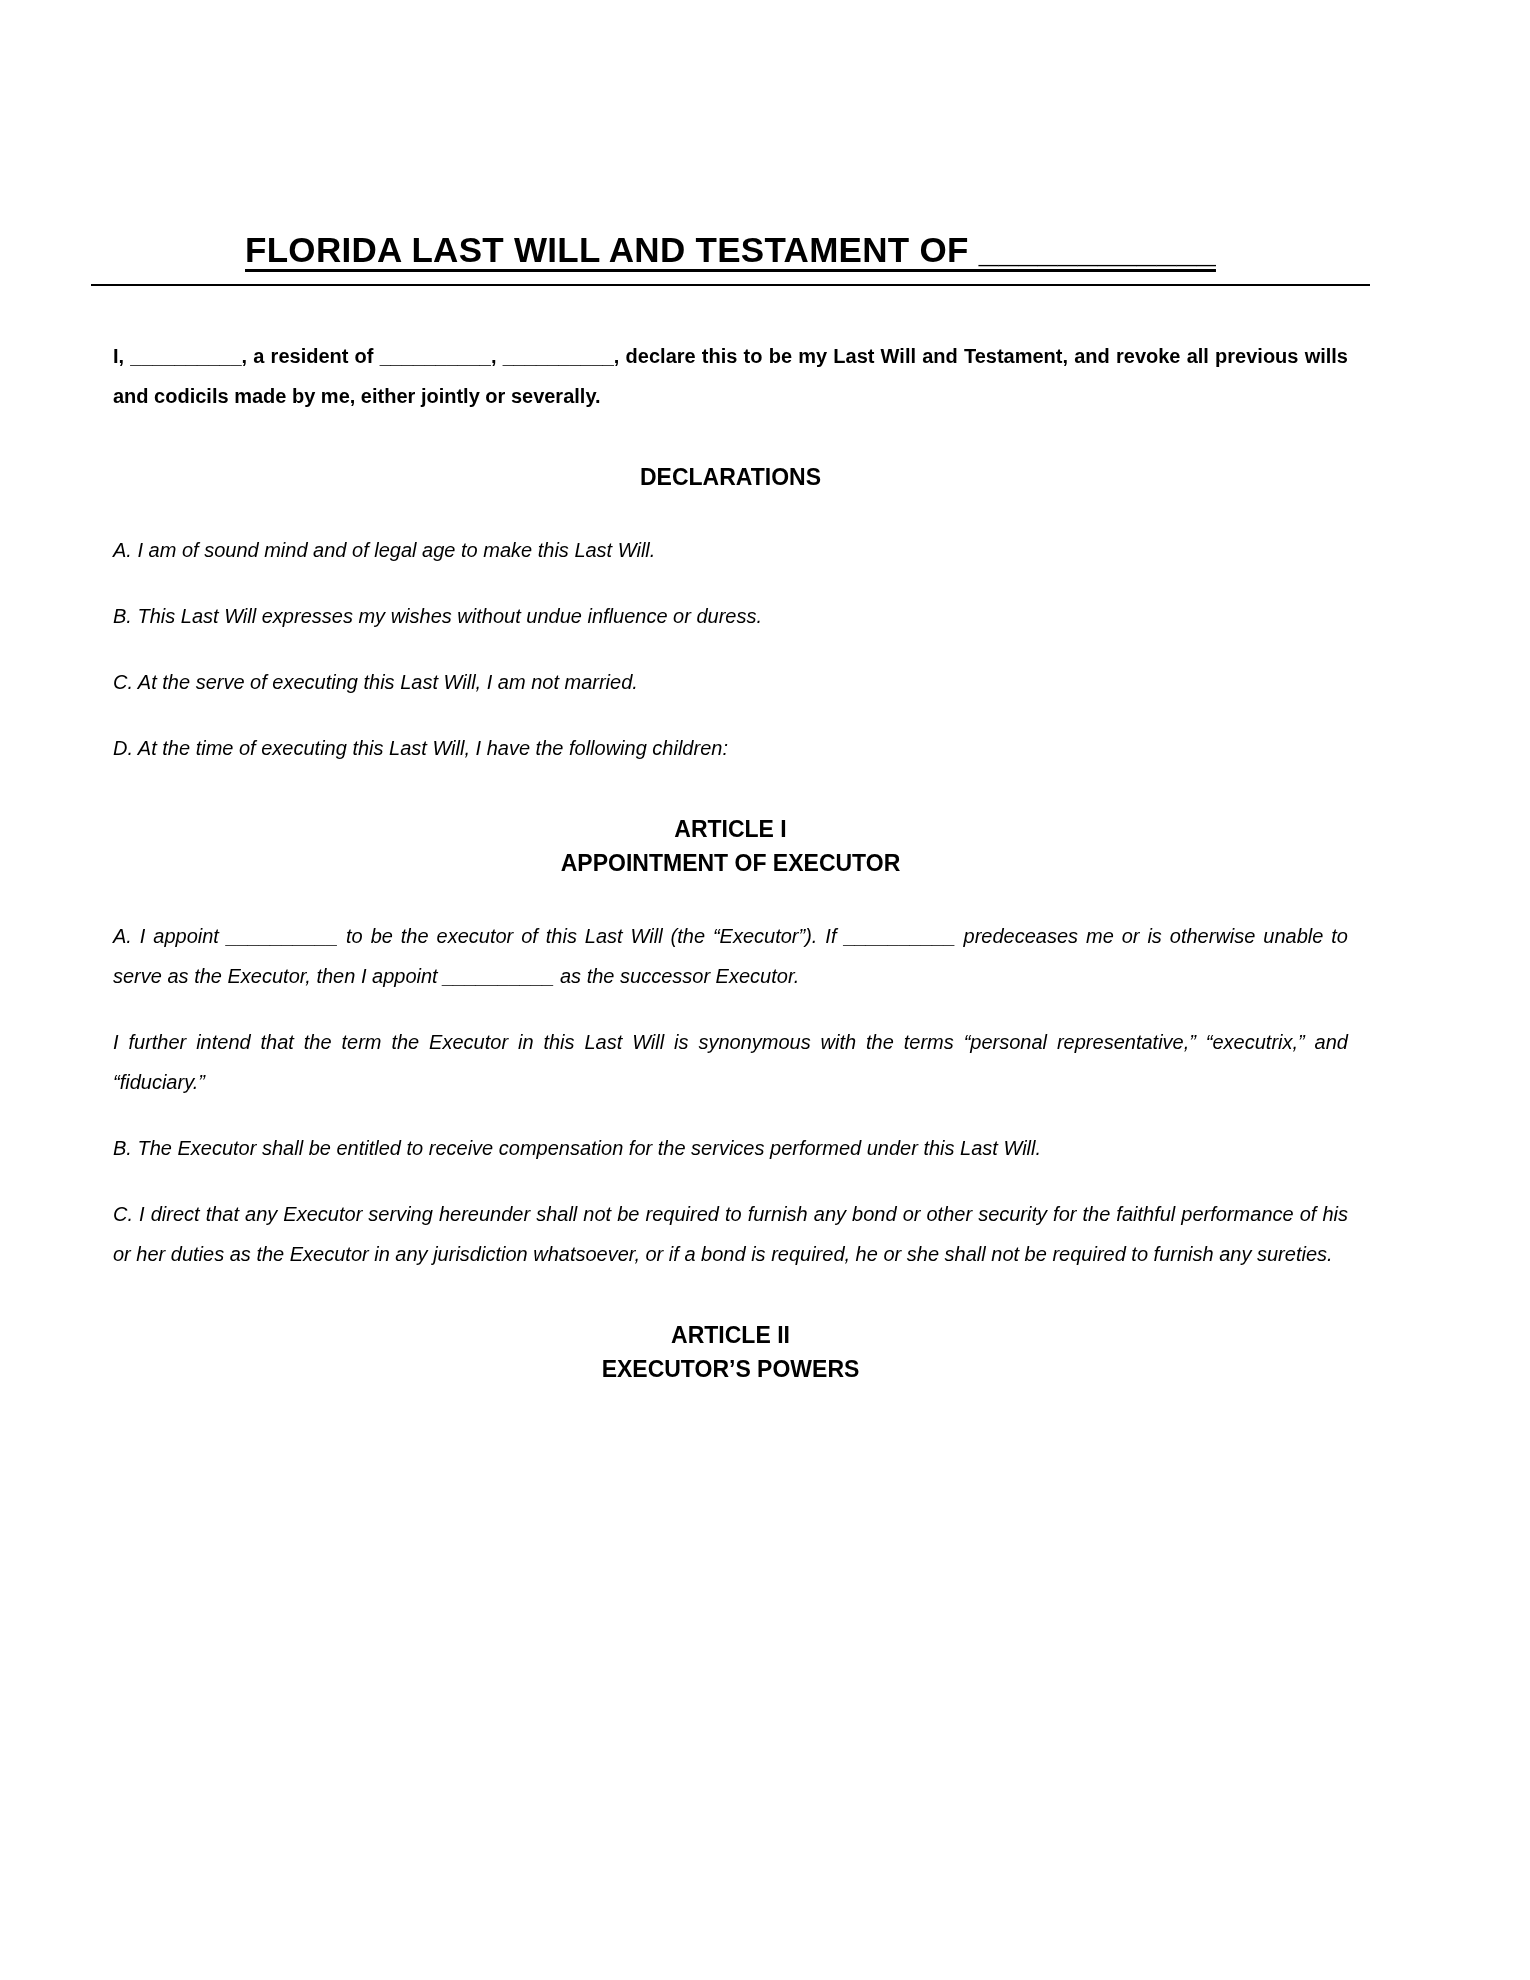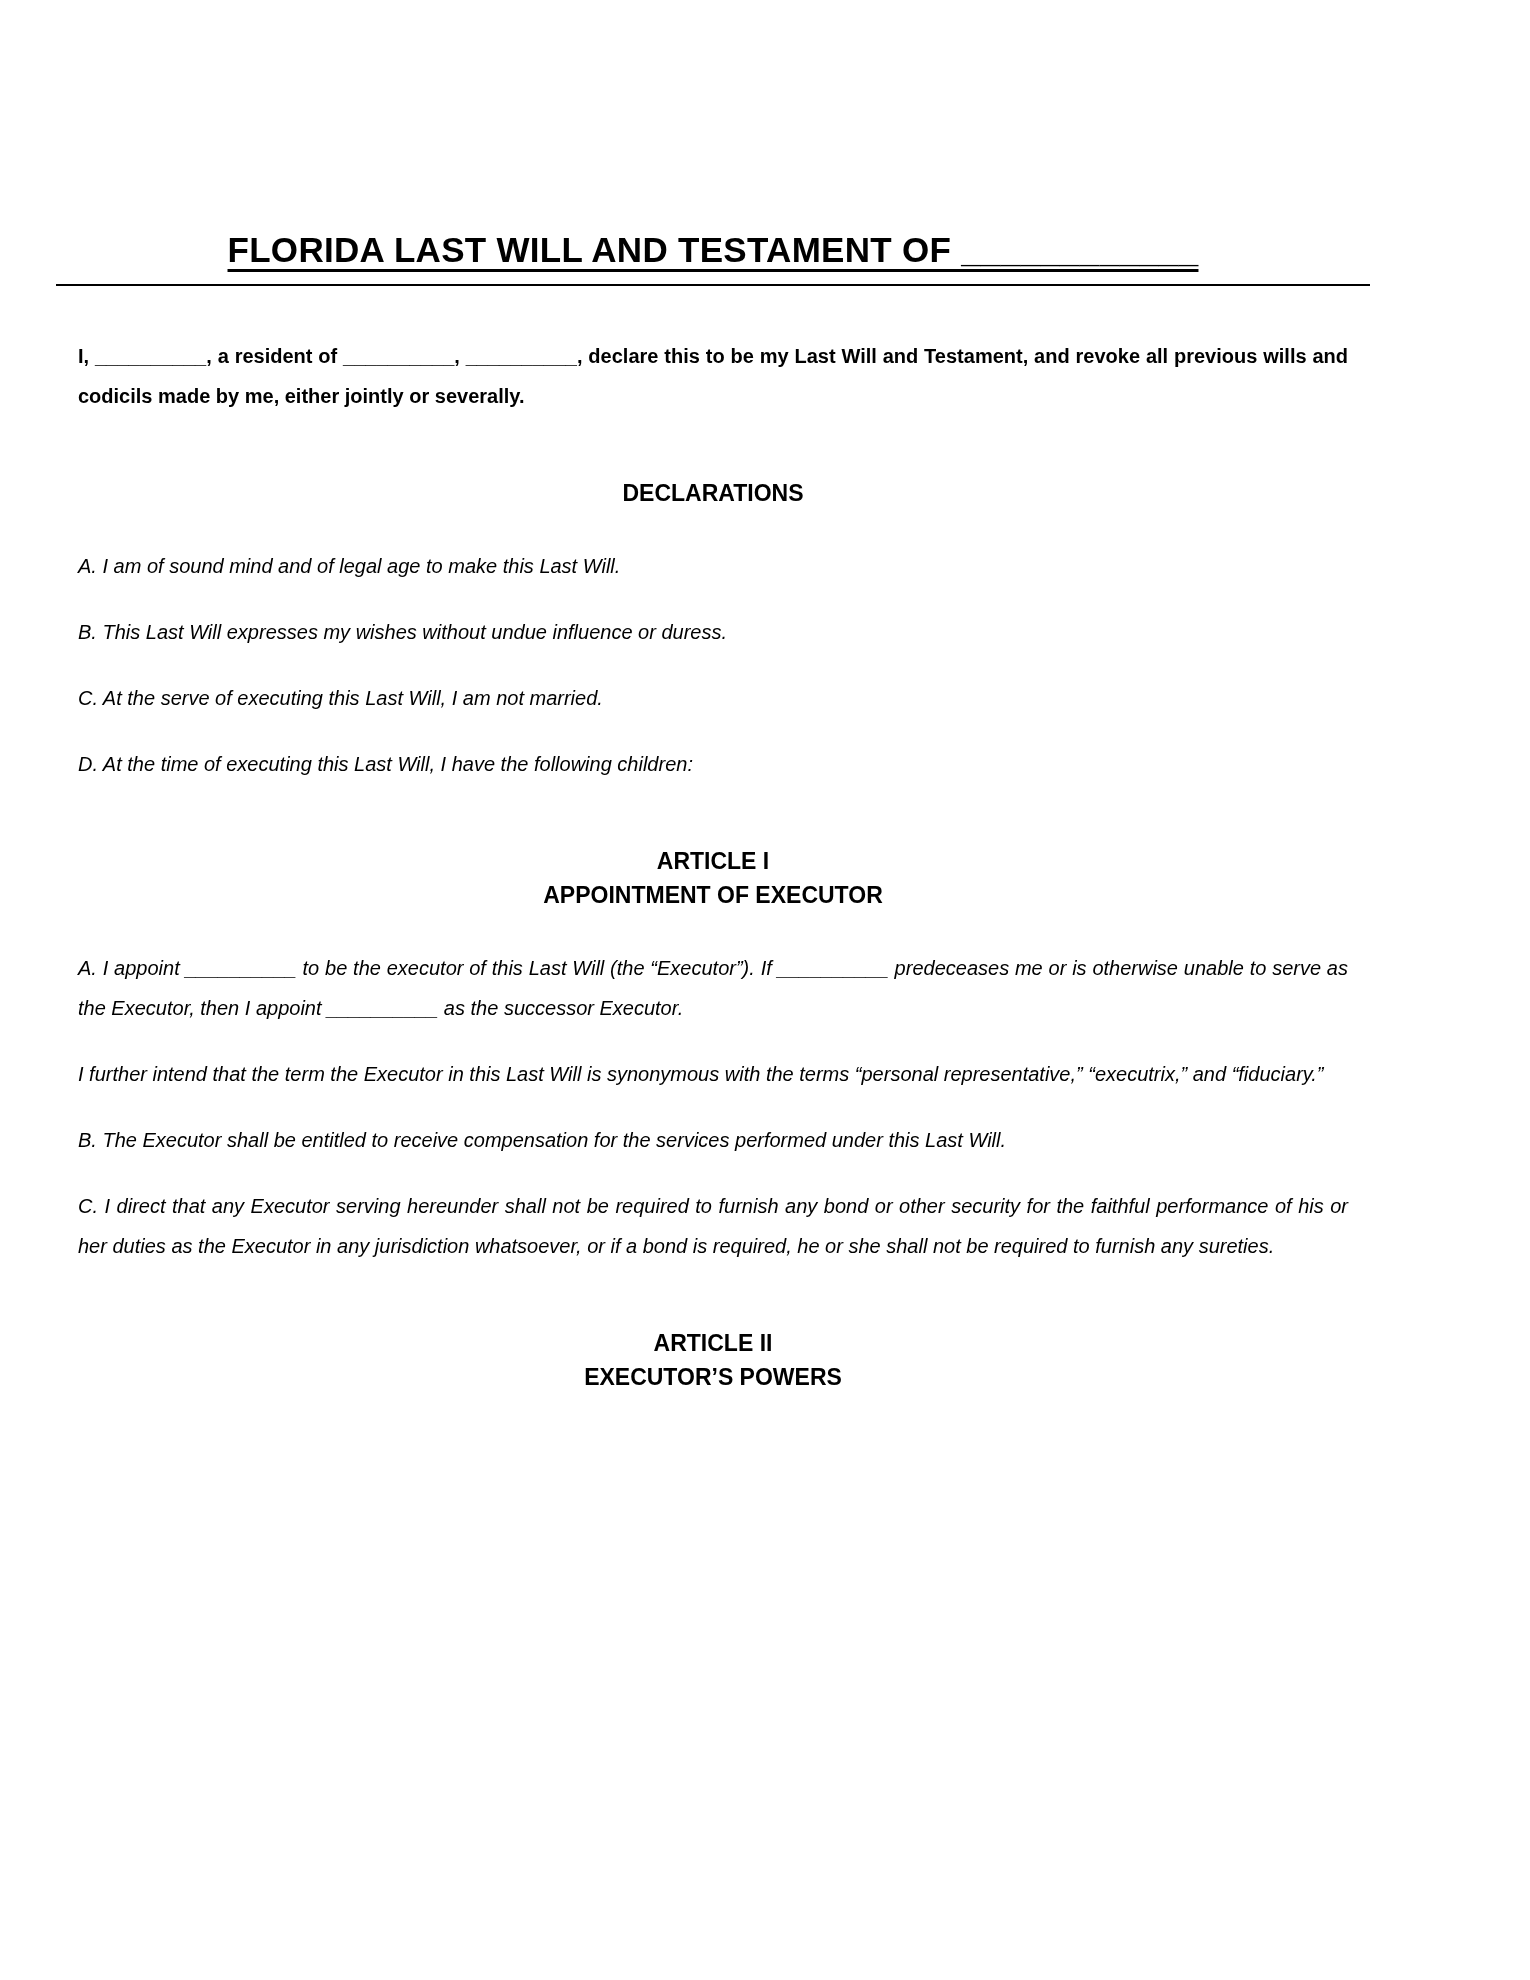--- a/index.html
+++ b/index.html
@@ -6,21 +6,21 @@
     margin: 0;
     padding: 0;
     background: #ffffff;
   }
   .page {
     position: relative;
     width: 1530px;
     height: 1980px;
     box-sizing: border-box;
     margin: 0 auto;
-    padding: 228px 182px 0 78px;
+    padding: 228px 182px 0 113px;
     background: #ffffff;
     color: #000000;
     font-family: "Liberation Sans", sans-serif;
     font-size: 20px;
     line-height: 40px;
   }
   .doc-title {
     margin: 0;
     text-align: center;
     font-size: 35px;
@@ -36,21 +36,21 @@
     height: 0;
     border-bottom: 2px solid #000;
     margin: 12px -22px 0 -22px;
   }
   .intro {
     margin: 50px 0 26px 0;
     text-align: justify;
     font-weight: bold;
   }
   .sec-head {
-    margin: 60px 0 36px 0;
+    margin: 44px 0 36px 0;
     text-align: center;
     font-weight: bold;
     font-size: 23px;
     line-height: 34px;
   }
   .sec-head .head-line {
     display: block;
   }
   .para {
     margin: 0 0 26px 0;

